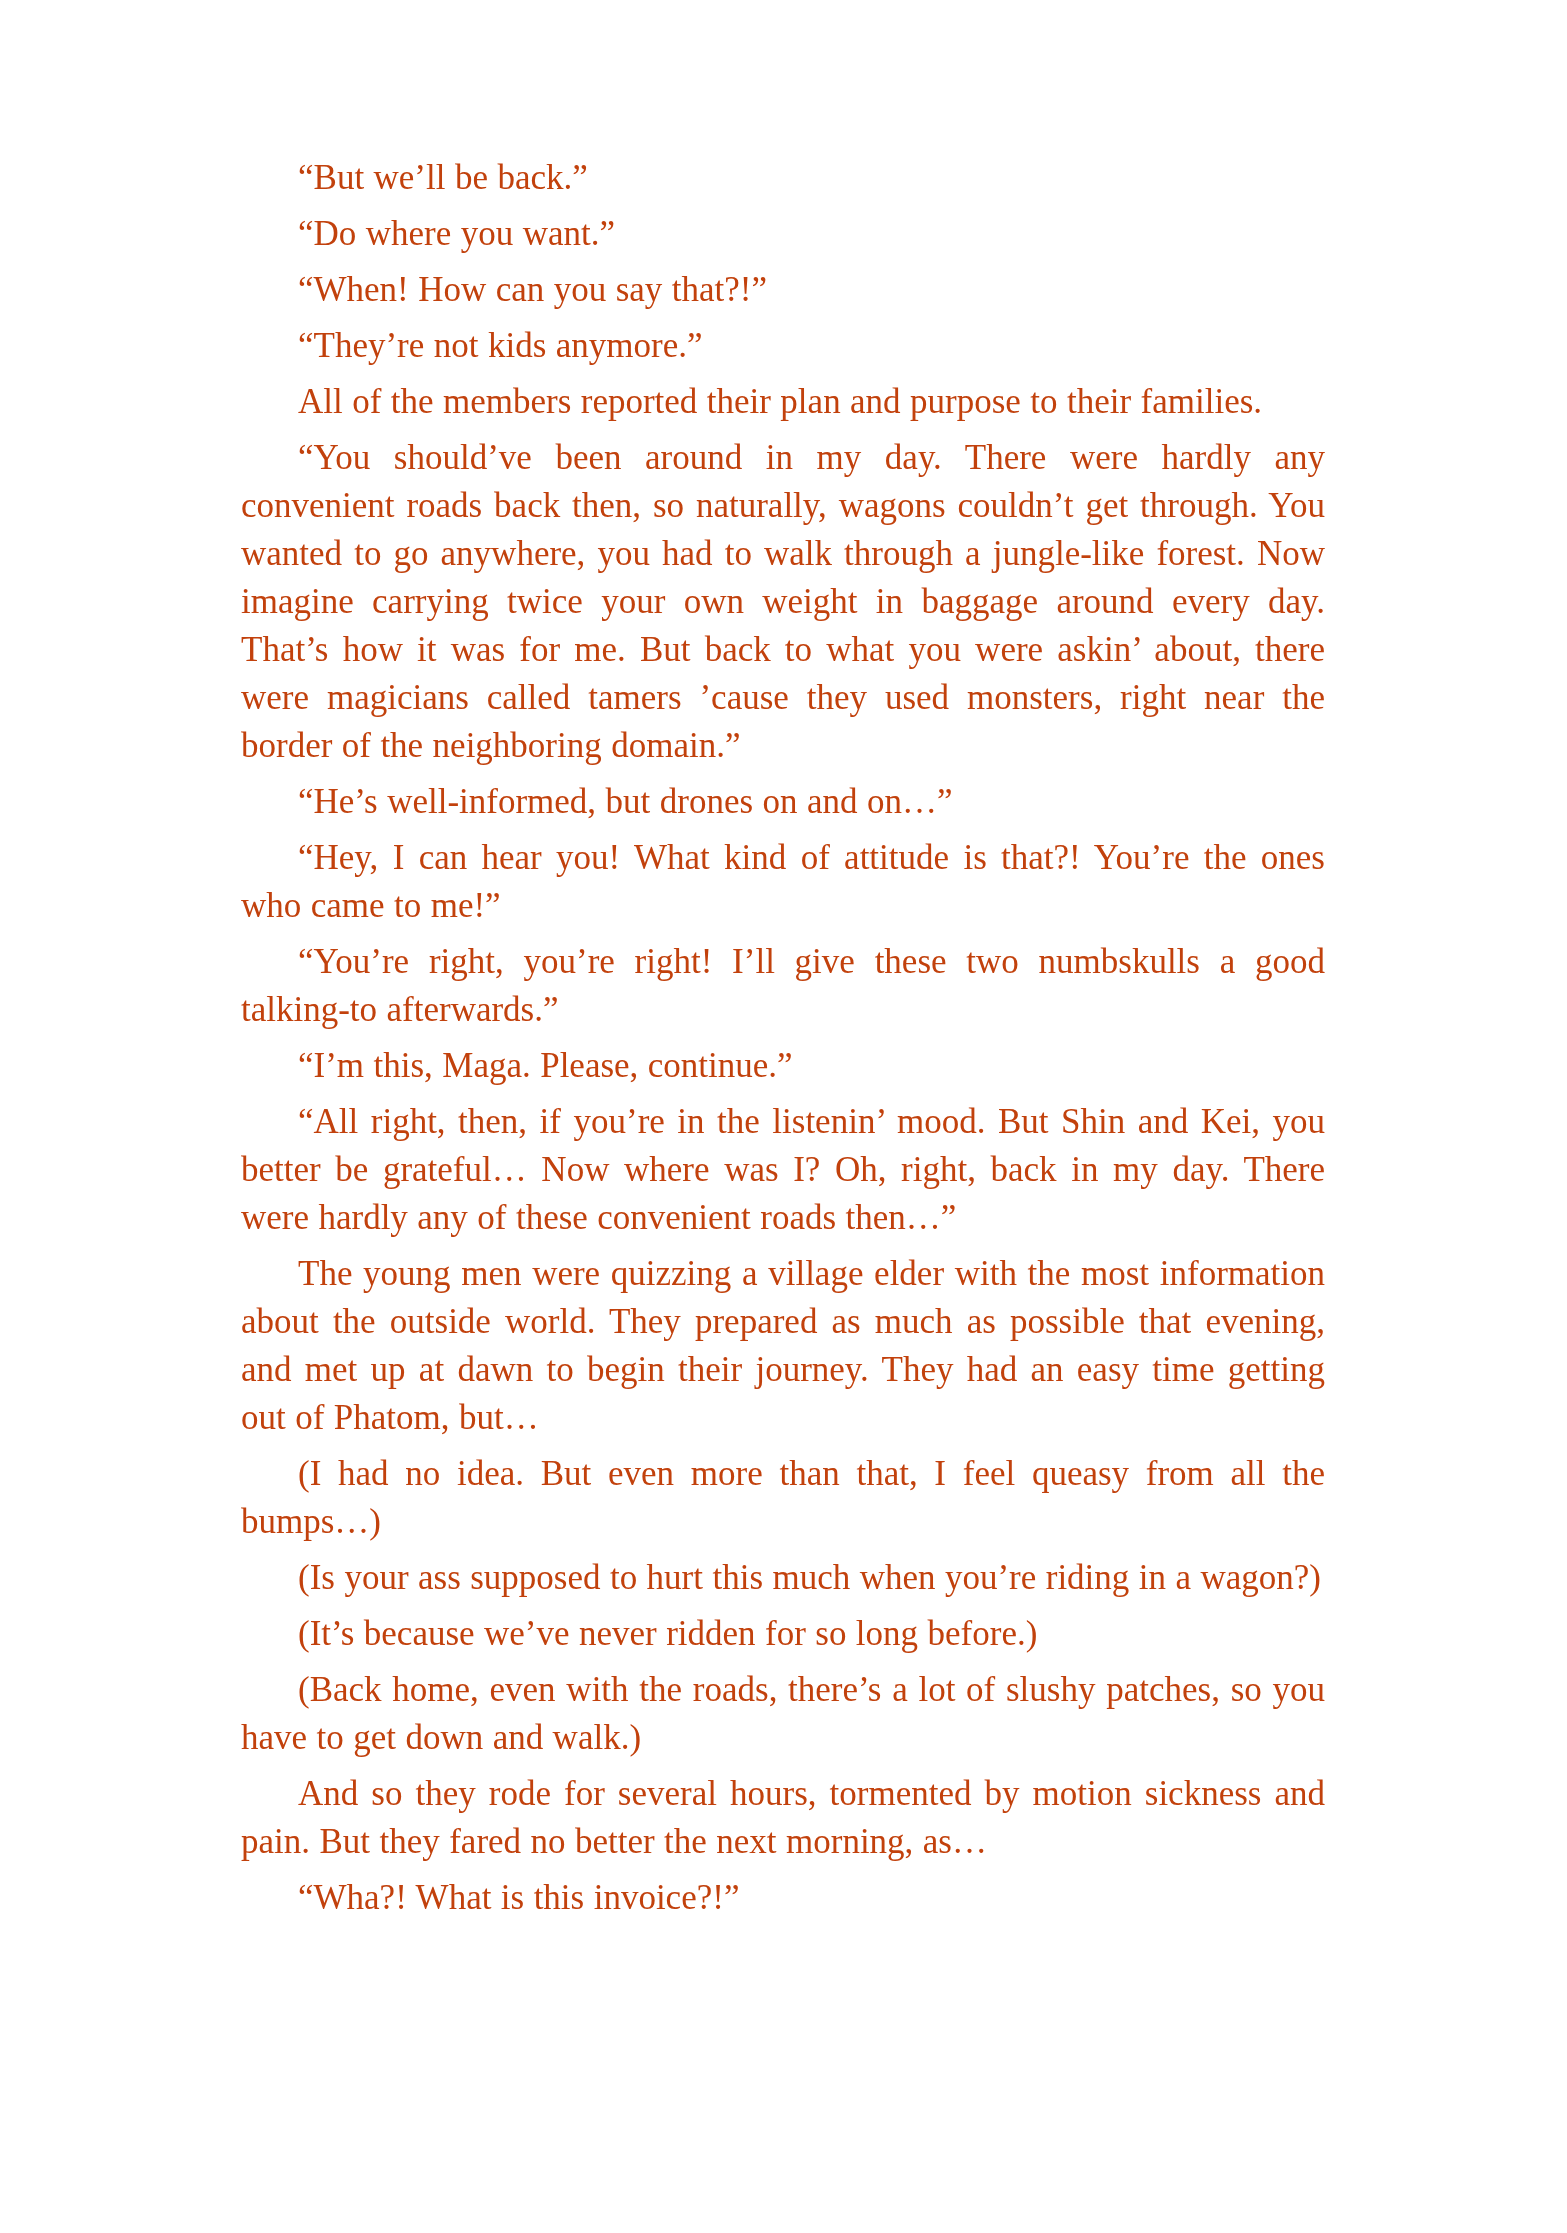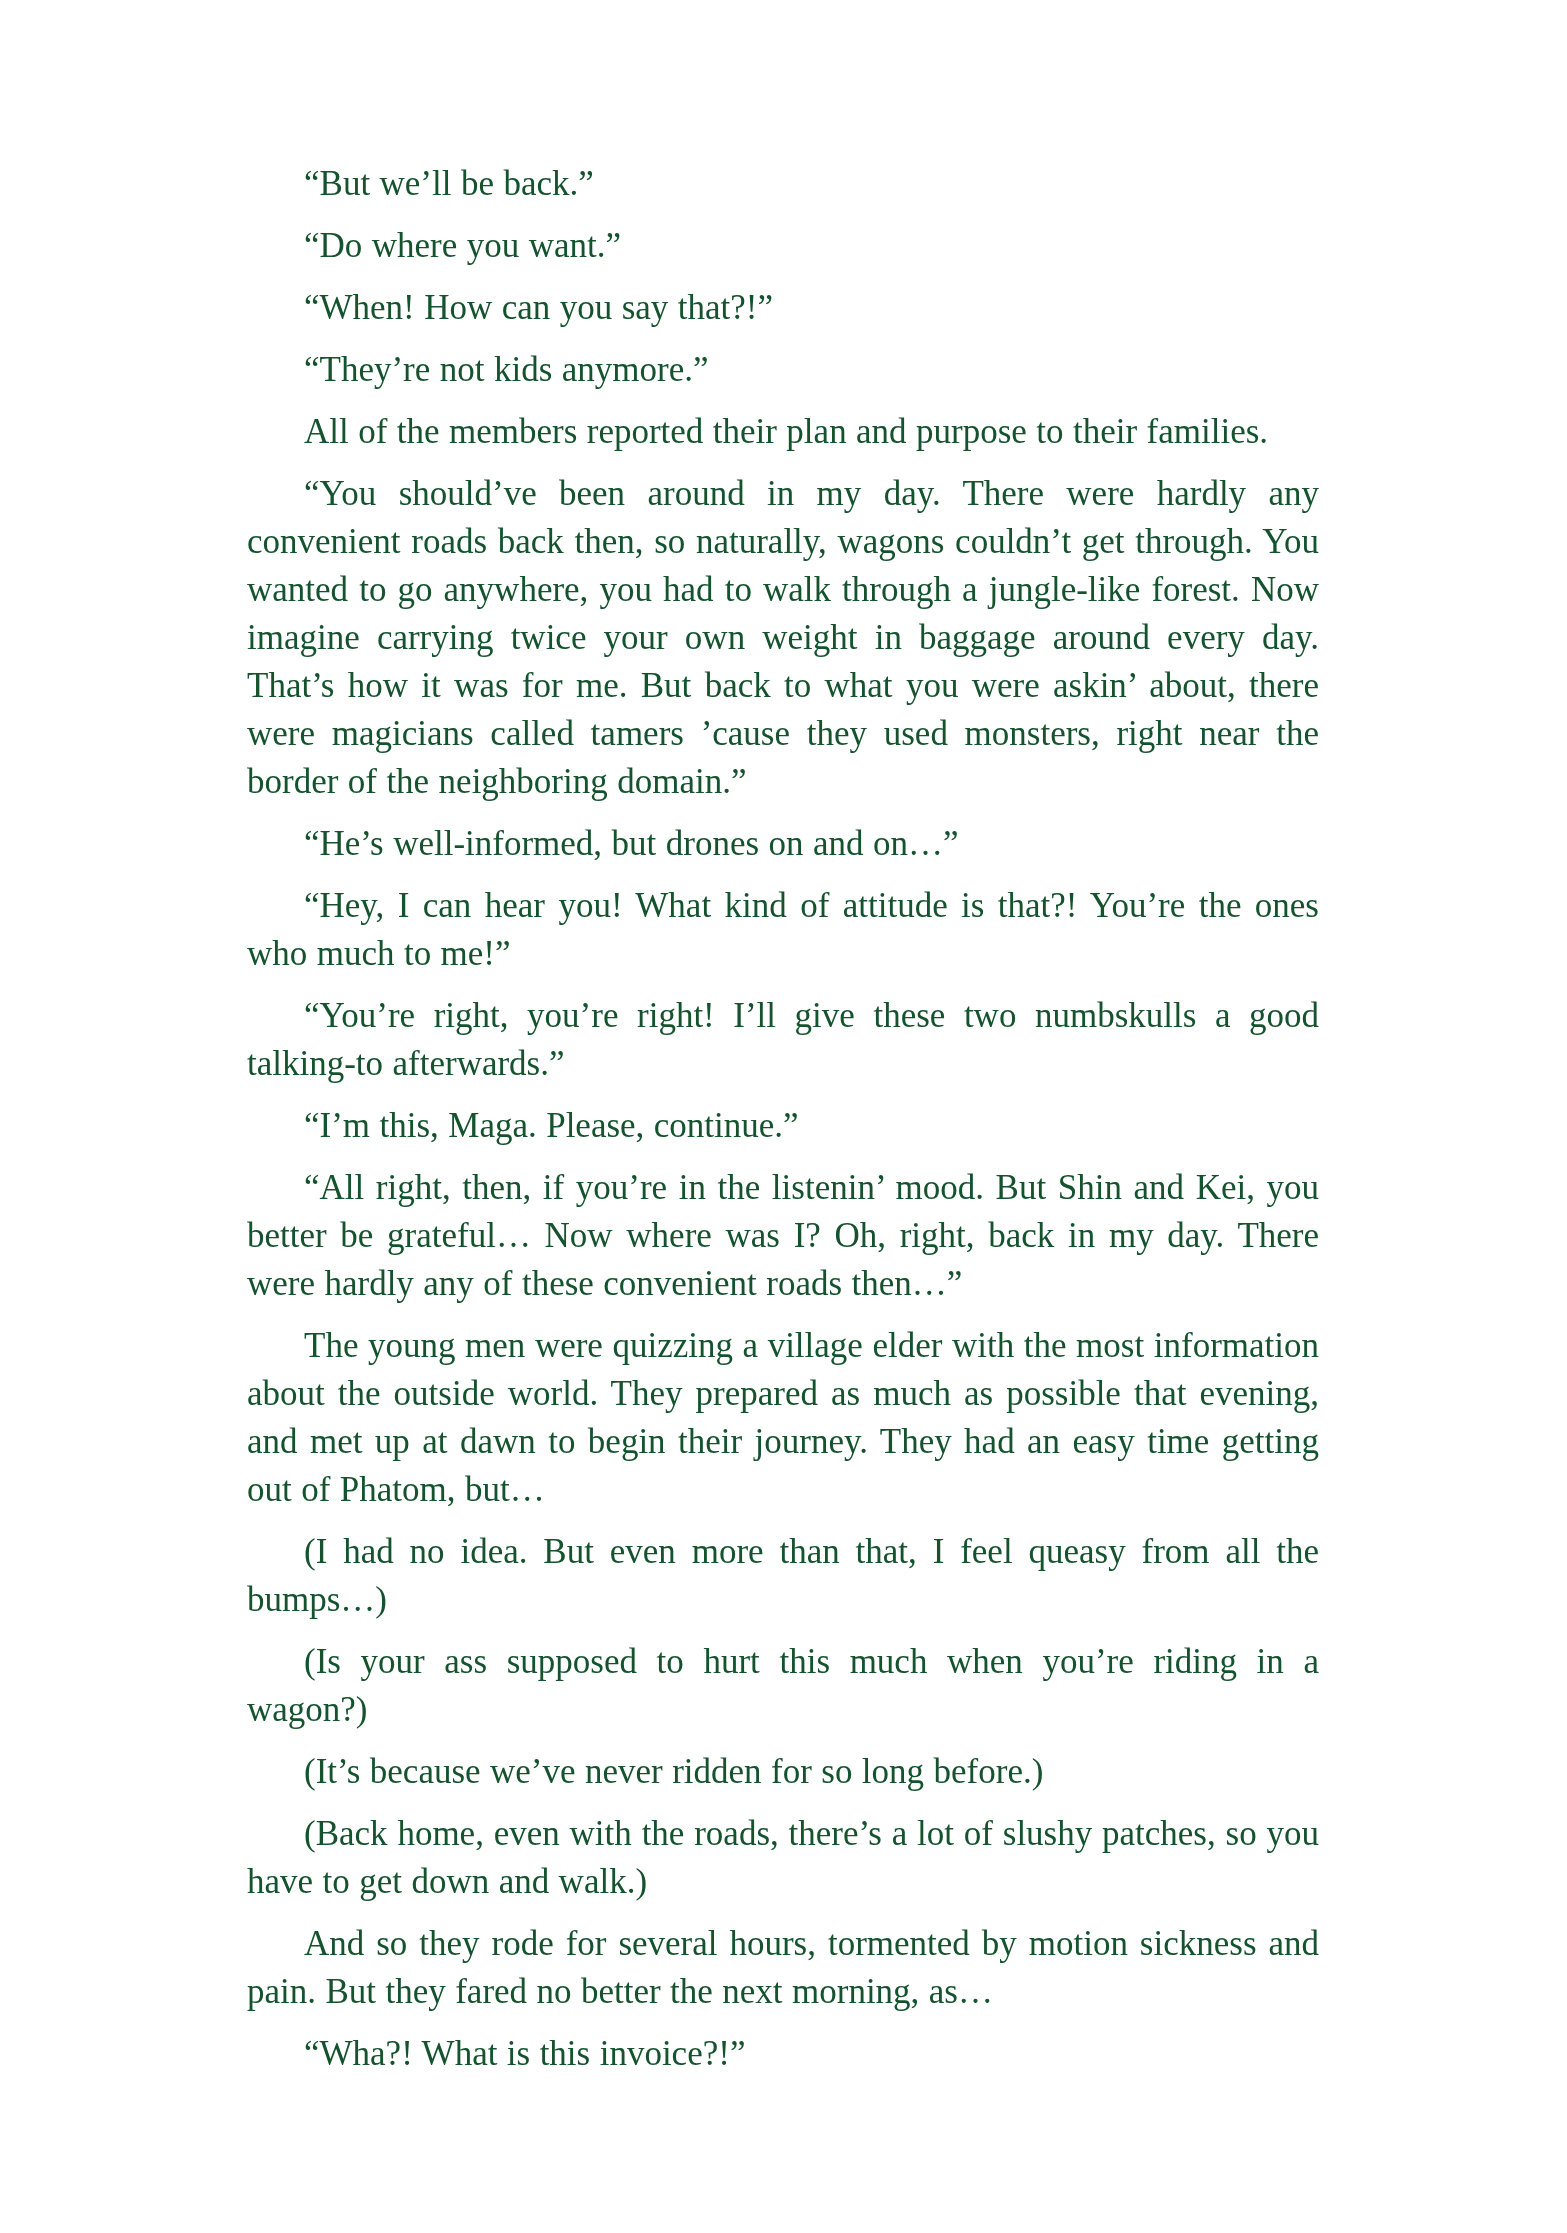--- a/index.html
+++ b/index.html
@@ -15,47 +15,47 @@
     overflow: hidden;
     box-sizing: border-box;
   }
   .text-block {
     position: absolute;
     left: 233px;
     top: 146px;
     width: 1100px;
   }
   .para {
-    margin: 14px;
+    margin: 8px;
     padding: 0;
     font-family: "Liberation Serif", "DejaVu Serif", serif;
     font-size: 35px;
     line-height: 48px;
-    color: #14532d;
+    color: #c2410c;
     text-align: justify;
     text-indent: 57px;
     text-justify: inter-word;
     hyphens: none;
     -webkit-hyphens: none;
     word-spacing: 0.02em;
   }
 </style>
 </head>
 <body>
 
 <div class="page">
   <div class="text-block">
       <p class="para">“But we’ll be back.”</p>
       <p class="para">“Do where you want.”</p>
       <p class="para">“When! How can you say that?!”</p>
       <p class="para">“They’re not kids anymore.”</p>
       <p class="para">All of the members reported their plan and purpose to their families.</p>
       <p class="para">“You should’ve been around in my day. There were hardly any convenient roads back then, so naturally, wagons couldn’t get through. You wanted to go anywhere, you had to walk through a jungle-like forest. Now imagine carrying twice your own weight in baggage around every day. That’s how it was for me. But back to what you were askin’ about, there were magicians called tamers ’cause they used monsters, right near the border of the neighboring domain.”</p>
       <p class="para">“He’s well-informed, but drones on and on…”</p>
-      <p class="para">“Hey, I can hear you! What kind of attitude is that?! You’re the ones who much to me!”</p>
+      <p class="para">“Hey, I can hear you! What kind of attitude is that?! You’re the ones who came to me!”</p>
       <p class="para">“You’re right, you’re right! I’ll give these two numbskulls a good talking-to afterwards.”</p>
       <p class="para">“I’m this, Maga. Please, continue.”</p>
       <p class="para">“All right, then, if you’re in the listenin’ mood. But Shin and Kei, you better be grateful… Now where was I? Oh, right, back in my day. There were hardly any of these convenient roads then…”</p>
       <p class="para">The young men were quizzing a village elder with the most information about the outside world. They prepared as much as possible that evening, and met up at dawn to begin their journey. They had an easy time getting out of Phatom, but…</p>
       <p class="para">(I had no idea. But even more than that, I feel queasy from all the bumps…)</p>
       <p class="para">(Is your ass supposed to hurt this much when you’re riding in a wagon?)</p>
       <p class="para">(It’s because we’ve never ridden for so long before.)</p>
       <p class="para">(Back home, even with the roads, there’s a lot of slushy patches, so you have to get down and walk.)</p>
       <p class="para">And so they rode for several hours, tormented by motion sickness and pain. But they fared no better the next morning, as…</p>
       <p class="para">“Wha?! What is this invoice?!”</p>

